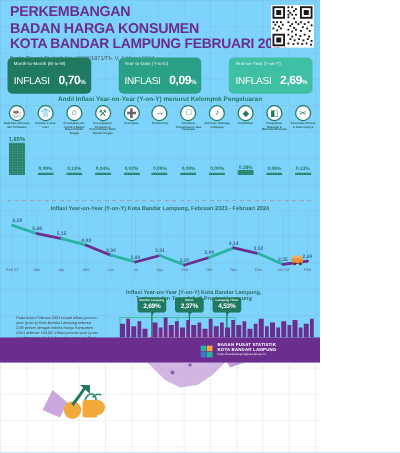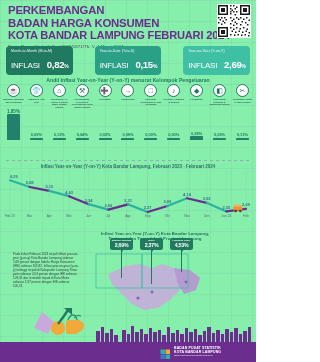--- a/index.html
+++ b/index.html
@@ -4,21 +4,21 @@
 <style>
   * { box-sizing: border-box; margin:0; padding:0; }
   html,body { width:256px; height:362px; }
   body {
     font-family: "Liberation Sans", sans-serif;
     background:#ffffff;
     position:relative;
     overflow:hidden;
     color:#333;
   }
-  .page { position:relative; width:256px; height:362px; background:#86efac; }
+  .page { position:relative; width:256px; height:290px; background:#7dd3fc; }
 
   
   .grid-bg{
     position:absolute; left:0; top:0; width:256px; height:362px;
     background-image:
       linear-gradient(to right, rgba(120,140,160,.13) 1px, transparent 1px),
       linear-gradient(to bottom, rgba(120,140,160,.13) 1px, transparent 1px);
     background-size:21px 21px;
     pointer-events:none;
   }
@@ -197,28 +197,28 @@
           <rect x="31" y="31" width="1.5" height="1.5"></rect>
       </g>
     </svg>
   </div>
 
   <div class="cards">
     <div class="card c1">
       <div class="cap">Month-to-Month (M-to-M)</div>
       <div class="row">
         <span class="lab">INFLASI</span>
-        <span><span class="val">0,82</span><span class="pct">%</span></span>
+        <span><span class="val">0,70</span><span class="pct">%</span></span>
       </div>
     </div>
     <div class="card c2">
       <div class="cap">Year-to-Date (Y-to-D)</div>
       <div class="row">
         <span class="lab">INFLASI</span>
-        <span><span class="val">0,15</span><span class="pct">%</span></span>
+        <span><span class="val">0,09</span><span class="pct">%</span></span>
       </div>
     </div>
     <div class="card c3">
       <div class="cap">Year-on-Year (Y-on-Y)</div>
       <div class="row">
         <span class="lab">INFLASI</span>
         <span><span class="val">2,69</span><span class="pct">%</span></span>
       </div>
     </div>
   </div>

